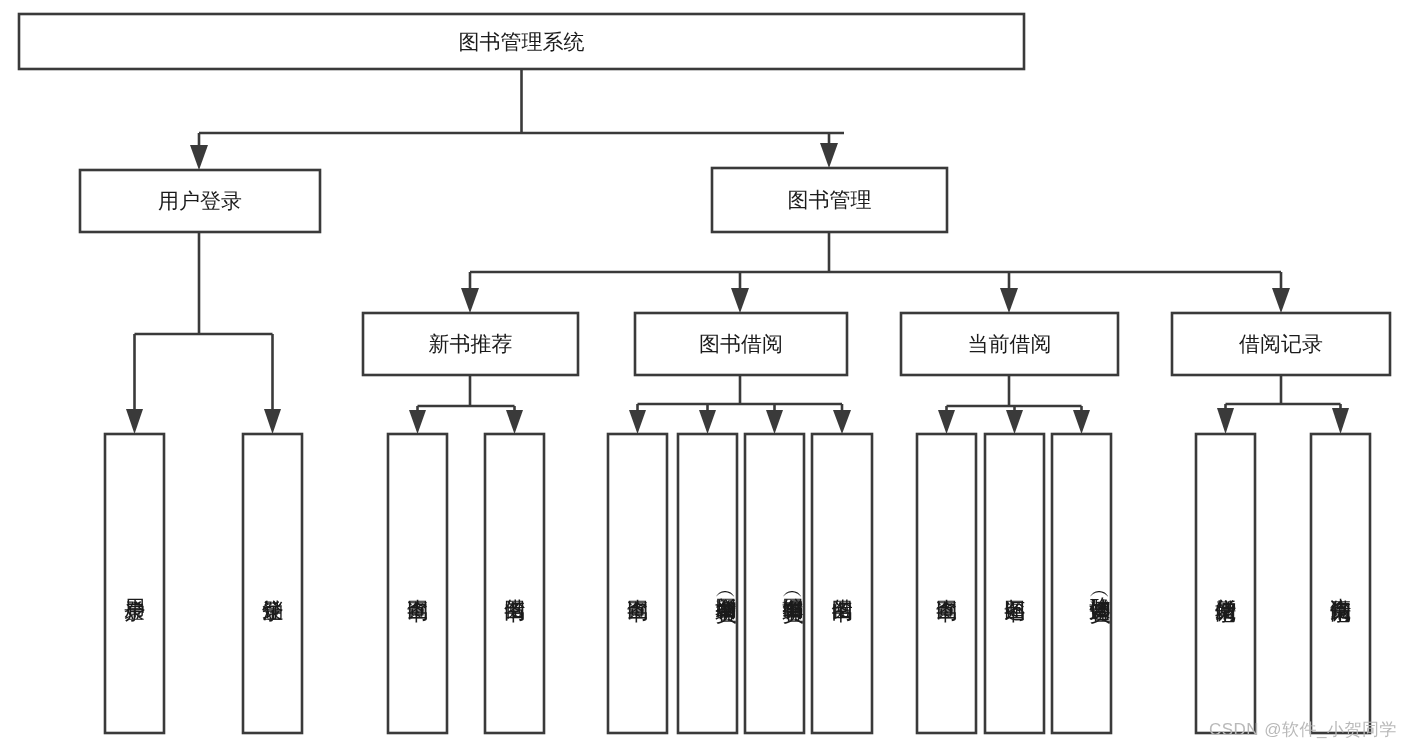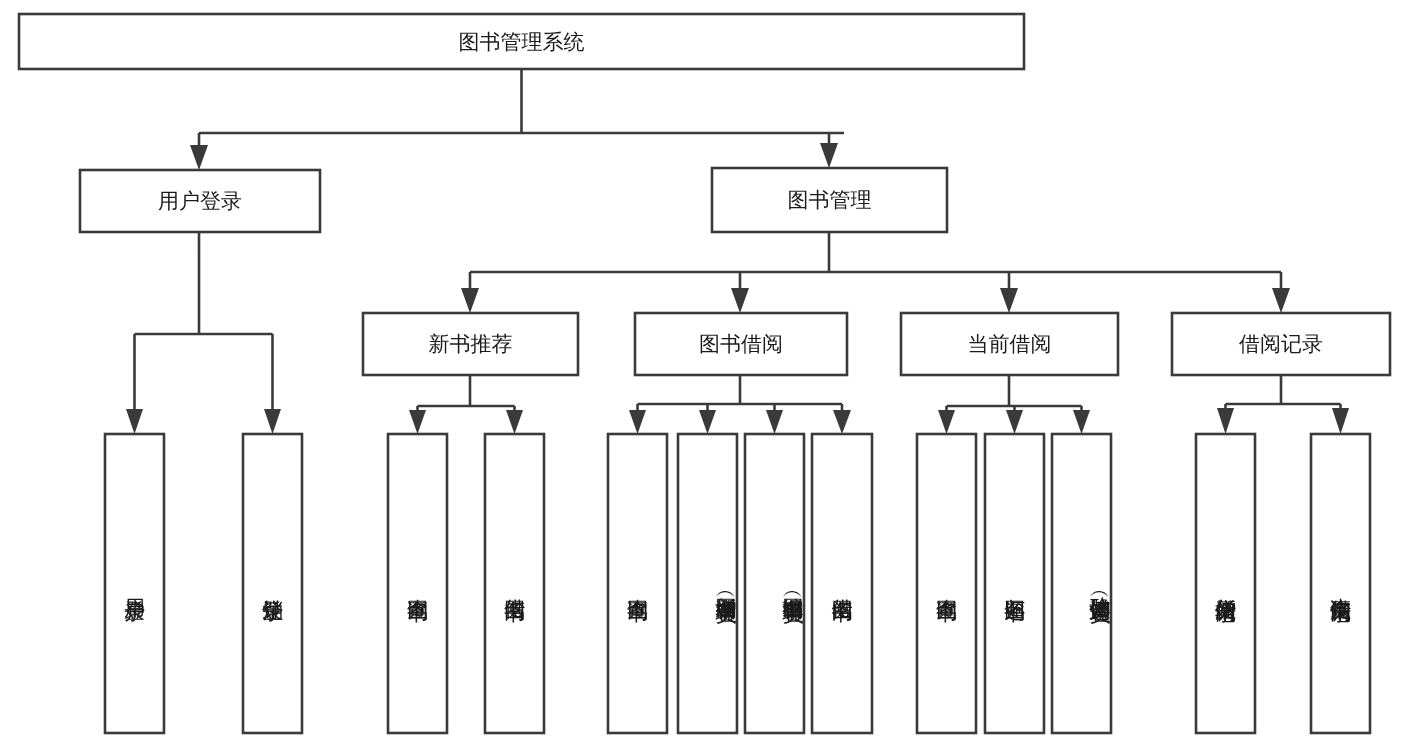--- a/index.html
+++ b/index.html
@@ -205,14 +205,15 @@
   <div class="node-label-vertical" style="left:608px; top:434px; width:59px; height:299px; display:flex; align-items:center; justify-content:center;">查询图书</div>
   <div class="node-label-vertical" style="left:678px; top:440px; width:59px; height:288px; display:flex; align-items:flex-start; justify-content:center;">新增图书（管理员）</div>
   <div class="node-label-vertical" style="left:745px; top:440px; width:59px; height:288px; display:flex; align-items:flex-start; justify-content:center;">编辑图书（管理员）</div>
   <div class="node-label-vertical" style="left:812px; top:434px; width:60px; height:299px; display:flex; align-items:center; justify-content:center;">借阅图书</div>
   <div class="node-label-vertical" style="left:917px; top:434px; width:59px; height:299px; display:flex; align-items:center; justify-content:center;">查询图书</div>
   <div class="node-label-vertical" style="left:985px; top:434px; width:59px; height:299px; display:flex; align-items:center; justify-content:center;">归还图书</div>
   <div class="node-label-vertical" style="left:1052px; top:440px; width:59px; height:288px; display:flex; align-items:flex-start; justify-content:center;">确认归还（管理员）</div>
   <div class="node-label-vertical" style="left:1196px; top:434px; width:59px; height:299px; display:flex; align-items:center; justify-content:center;">新增借阅记录</div>
   <div class="node-label-vertical" style="left:1311px; top:434px; width:59px; height:299px; display:flex; align-items:center; justify-content:center;">查询借阅记录</div>
 
+  <div class="watermark">CSDN @软件_小贺同学</div>
 
 </div>
 
 </body></html>

